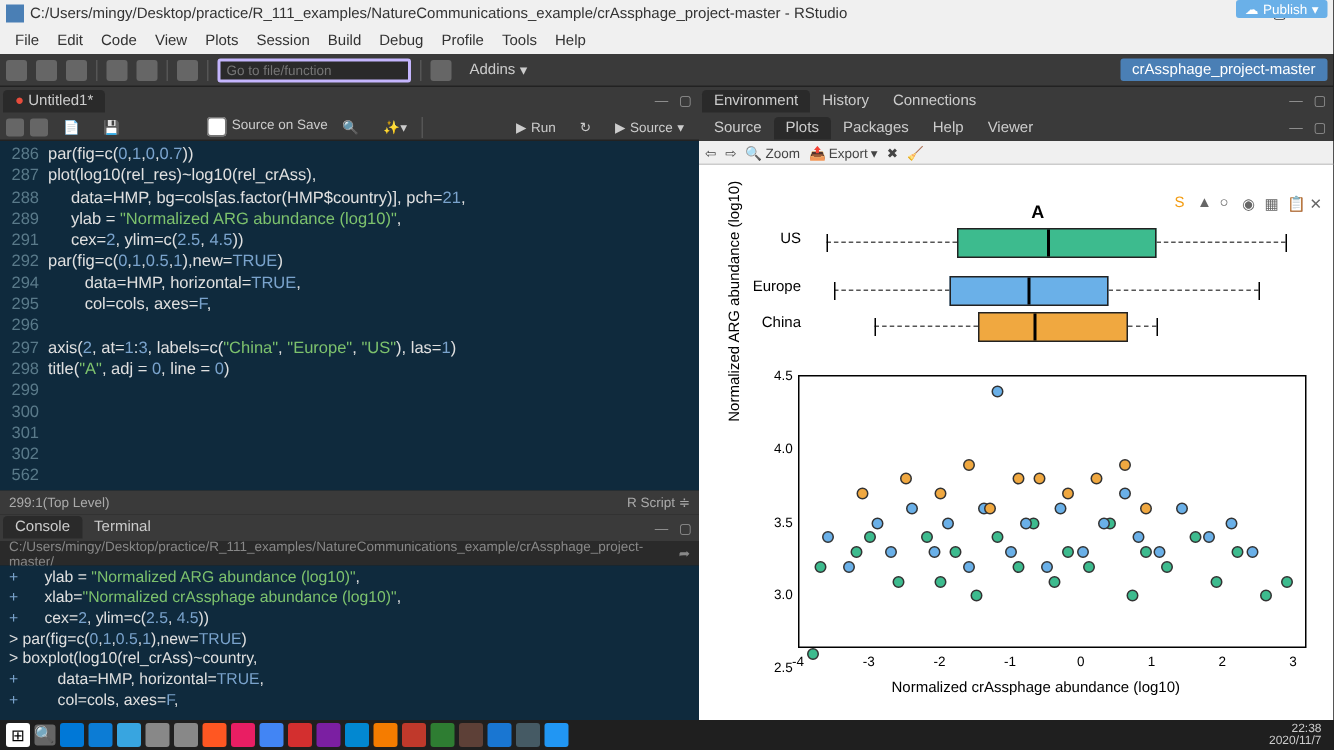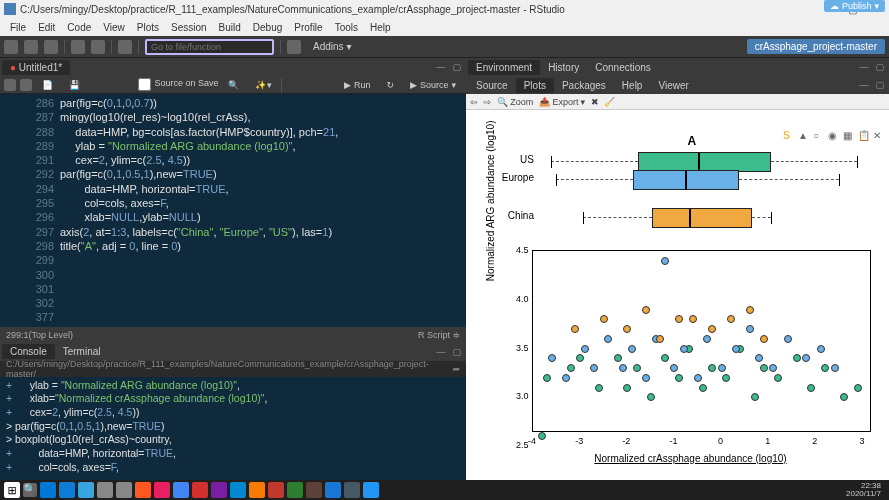--- a/index.html
+++ b/index.html
@@ -27,21 +27,21 @@
     .pane-tabs { height: 18px; background: #3a3a3a; display: flex; align-items: center; padding: 0 2px; }
     .pane-tab { padding: 2px 8px; font-size: 10px; color: #ccc; border-radius: 3px 3px 0 0; cursor: default; }
     .pane-tab.active { background: #2a2a2a; }
     .pane-tab-ctrl { margin-left: auto; display: flex; gap: 2px; }
     .ctrl-btn { width: 14px; height: 14px; color: #999; font-size: 9px; display: flex; align-items: center; justify-content: center; }
     
     .src-toolbar { height: 18px; background: #3a3a3a; display: flex; align-items: center; padding: 0 4px; gap: 4px; font-size: 9px; color: #ccc; border-bottom: 1px solid #222; }
     .src-btn { padding: 1px 6px; display: flex; align-items: center; gap: 3px; }
     
     .code-editor { flex: 1; background: #0f2a3d; overflow: hidden; font-family: Consolas, monospace; font-size: 11px; line-height: 1.3; padding: 2px 0; }
-    .code-line { display: flex; white-space: pre; margin-left: 28px; }
+    .code-line { display: flex; white-space: pre; }
     .lineno { width: 32px; text-align: right; padding-right: 6px; color: #5a7a8a; user-select: none; }
     .code { color: #e0e0e0; }
     .str { color: #7dc26d; }
     .num { color: #7aa3cc; }
     .bool { color: #7aa3cc; }
     
     .status-line { height: 16px; background: #3a3a3a; display: flex; align-items: center; padding: 0 6px; font-size: 9px; color: #aaa; }
     .status-right { margin-left: auto; padding-left: 36px; }
     
     .console-area { flex: 0 0 170px; display: flex; flex-direction: column; }
@@ -63,21 +63,21 @@
     .whisker-cap { position: absolute; top: 6px; width: 0; height: 12px; border-left: 1px solid #000; }
     .box { position: absolute; top: 2px; height: 20px; border: 1px solid #222; }
     .box-us { background: #3dbb8e; }
     .box-eu { background: #6ab0e8; }
     .box-cn { background: #f0a840; }
     .median { position: absolute; top: 0; bottom: 0; width: 2px; background: #000; }
     
     .chart-scatter { position: absolute; top: 140px; left: 38px; right: 12px; bottom: 18px; }
     .scatter-border { position: absolute; top: 0; left: 28px; right: 6px; bottom: 30px; border: 1px solid #000; }
     .ylabel { position: absolute; left: -14px; top: 50%; transform: rotate(-90deg) translateX(50%); transform-origin: left center; font-size: 10px; color: #000; white-space: nowrap; }
-    .xlabel { position: absolute; bottom: -2px; left: 50%; transform: translateX(-50%); font-size: 10px; color: #000; white-space: nowrap; text-decoration: underline; }
+    .xlabel { position: absolute; bottom: -2px; left: 50%; transform: translateX(-50%); font-size: 10px; color: #000; white-space: nowrap; }
     .ytick-lbl { position: absolute; left: 12px; font-size: 9px; color: #000; transform: translateY(-50%); }
     .xtick-lbl { position: absolute; bottom: 16px; font-size: 9px; color: #000; transform: translateX(-50%); }
     .dot { position: absolute; width: 8px; height: 8px; border-radius: 50%; border: 1px solid #333; }
     .d-us { background: #3dbb8e; }
     .d-eu { background: #6ab0e8; }
     .d-cn { background: #f0a840; }
     
     .publish-btn { position: absolute; top: 0; right: 4px; padding: 1px 6px; background: #6ab0e8; color: #fff; font-size: 9px; border-radius: 2px; display:flex; align-items:center; gap:3px;}
     .plot-icons-r { position: absolute; top: 20px; right: 4px; display: flex; gap: 3px; }
     .plot-icons-r span { width: 12px; height: 12px; font-size: 10px; color: #666; }
@@ -152,35 +152,35 @@
         <span class="src-btn">🔍</span>
         <span class="src-btn">✨▾</span>
         <span class="tb-sep"></span>
         <span style="margin-left:auto;"></span>
         <span class="src-btn">▶ <span>Run</span></span>
         <span class="src-btn">↻</span>
         <span class="src-btn">▶ <span>Source</span> ▾</span>
       </div>
       <div class="code-editor" id="code-editor">
           <div class="code-line"><span class="lineno">286</span><span class="code">par(fig=c(<span class="num">0</span>,<span class="num">1</span>,<span class="num">0</span>,<span class="num">0.7</span>))</span></div>
-          <div class="code-line"><span class="lineno">287</span><span class="code">mingy(log10(rel_res)~log10(rel_crAss),</span></div>
+          <div class="code-line"><span class="lineno">287</span><span class="code">plot(log10(rel_res)~log10(rel_crAss),</span></div>
           <div class="code-line"><span class="lineno">288</span><span class="code">     data=HMP, bg=cols[as.factor(HMP$country)], pch=<span class="num">21</span>,</span></div>
           <div class="code-line"><span class="lineno">289</span><span class="code">     ylab = <span class="str">"Normalized ARG abundance (log10)"</span>,</span></div>
           <div class="code-line"><span class="lineno">291</span><span class="code">     cex=<span class="num">2</span>, ylim=c(<span class="num">2.5</span>, <span class="num">4.5</span>))</span></div>
           <div class="code-line"><span class="lineno">292</span><span class="code">par(fig=c(<span class="num">0</span>,<span class="num">1</span>,<span class="num">0.5</span>,<span class="num">1</span>),new=<span class="bool">TRUE</span>)</span></div>
           <div class="code-line"><span class="lineno">294</span><span class="code">        data=HMP, horizontal=<span class="bool">TRUE</span>,</span></div>
           <div class="code-line"><span class="lineno">295</span><span class="code">        col=cols, axes=<span class="bool">F</span>,</span></div>
-          <div class="code-line"><span class="lineno">296</span><span class="code">        xlab=<span class="bool">NULL</span>,ylab=<span class="bool">NULL</span>)</span></div>
+          <div class="code-line"><span class="lineno">296</span></div>
           <div class="code-line"><span class="lineno">297</span><span class="code">axis(<span class="num">2</span>, at=<span class="num">1</span>:<span class="num">3</span>, labels=c(<span class="str">"China"</span>, <span class="str">"Europe"</span>, <span class="str">"US"</span>), las=<span class="num">1</span>)</span></div>
           <div class="code-line"><span class="lineno">298</span><span class="code">title(<span class="str">"A"</span>, adj = <span class="num">0</span>, line = <span class="num">0</span>)</span></div>
           <div class="code-line"><span class="lineno">299</span><span class="code"></span></div>
           <div class="code-line"><span class="lineno">300</span><span class="code"></span></div>
           <div class="code-line"><span class="lineno">301</span><span class="code"></span></div>
           <div class="code-line"><span class="lineno">302</span><span class="code"></span></div>
-          <div class="code-line"><span class="lineno">377</span><span class="code"></span></div>
+          <div class="code-line"><span class="lineno">562</span><span class="code"></span></div>
         </div>
       <div class="status-line">
         <span>299:1</span>
         <span style="">(Top Level)</span>
         <span class="status-right"><span>R Script</span> ≑</span>
       </div>
     </div>
     <div class="console-area">
       <div class="pane-tabs" id="console-tabs">
         <span class="pane-tab active">Console</span>
@@ -253,21 +253,21 @@
             <div class="boxrow" style="top: 18px;">
               <span class="boxrow-label">US</span>
               <span class="whisker" style="left:55.14285714285715px;width:86.85714285714285px;"></span>
               <span class="whisker-cap" style="left:55.14285714285715px;"></span>
               <span class="whisker" style="left:274.57142857142856px;width:86.85714285714289px;"></span>
               <span class="whisker-cap" style="left:361.42857142857144px;"></span>
               <span class="box box-us" style="left:142px;width:132.57142857142856px;">
                 <span class="median" style="left:59.428571428571416px;"></span>
               </span>
             </div>
-            <div class="boxrow" style="top: 36px; text-decoration: underline;">
+            <div class="boxrow" style="top: 50px; text-decoration: underline;">
               <span class="boxrow-label">Europe</span>
               <span class="whisker" style="left:59.71428571428571px;width:77.71428571428571px;"></span>
               <span class="whisker-cap" style="left:59.71428571428571px;"></span>
               <span class="whisker" style="left:242.57142857142856px;width:100.57142857142861px;"></span>
               <span class="whisker-cap" style="left:343.14285714285717px;"></span>
               <span class="box box-eu" style="left:137.42857142857142px;width:105.14285714285714px;">
                 <span class="median" style="left:50.285714285714306px;"></span>
               </span>
             </div>
             <div class="boxrow" style="top: 74px;">

